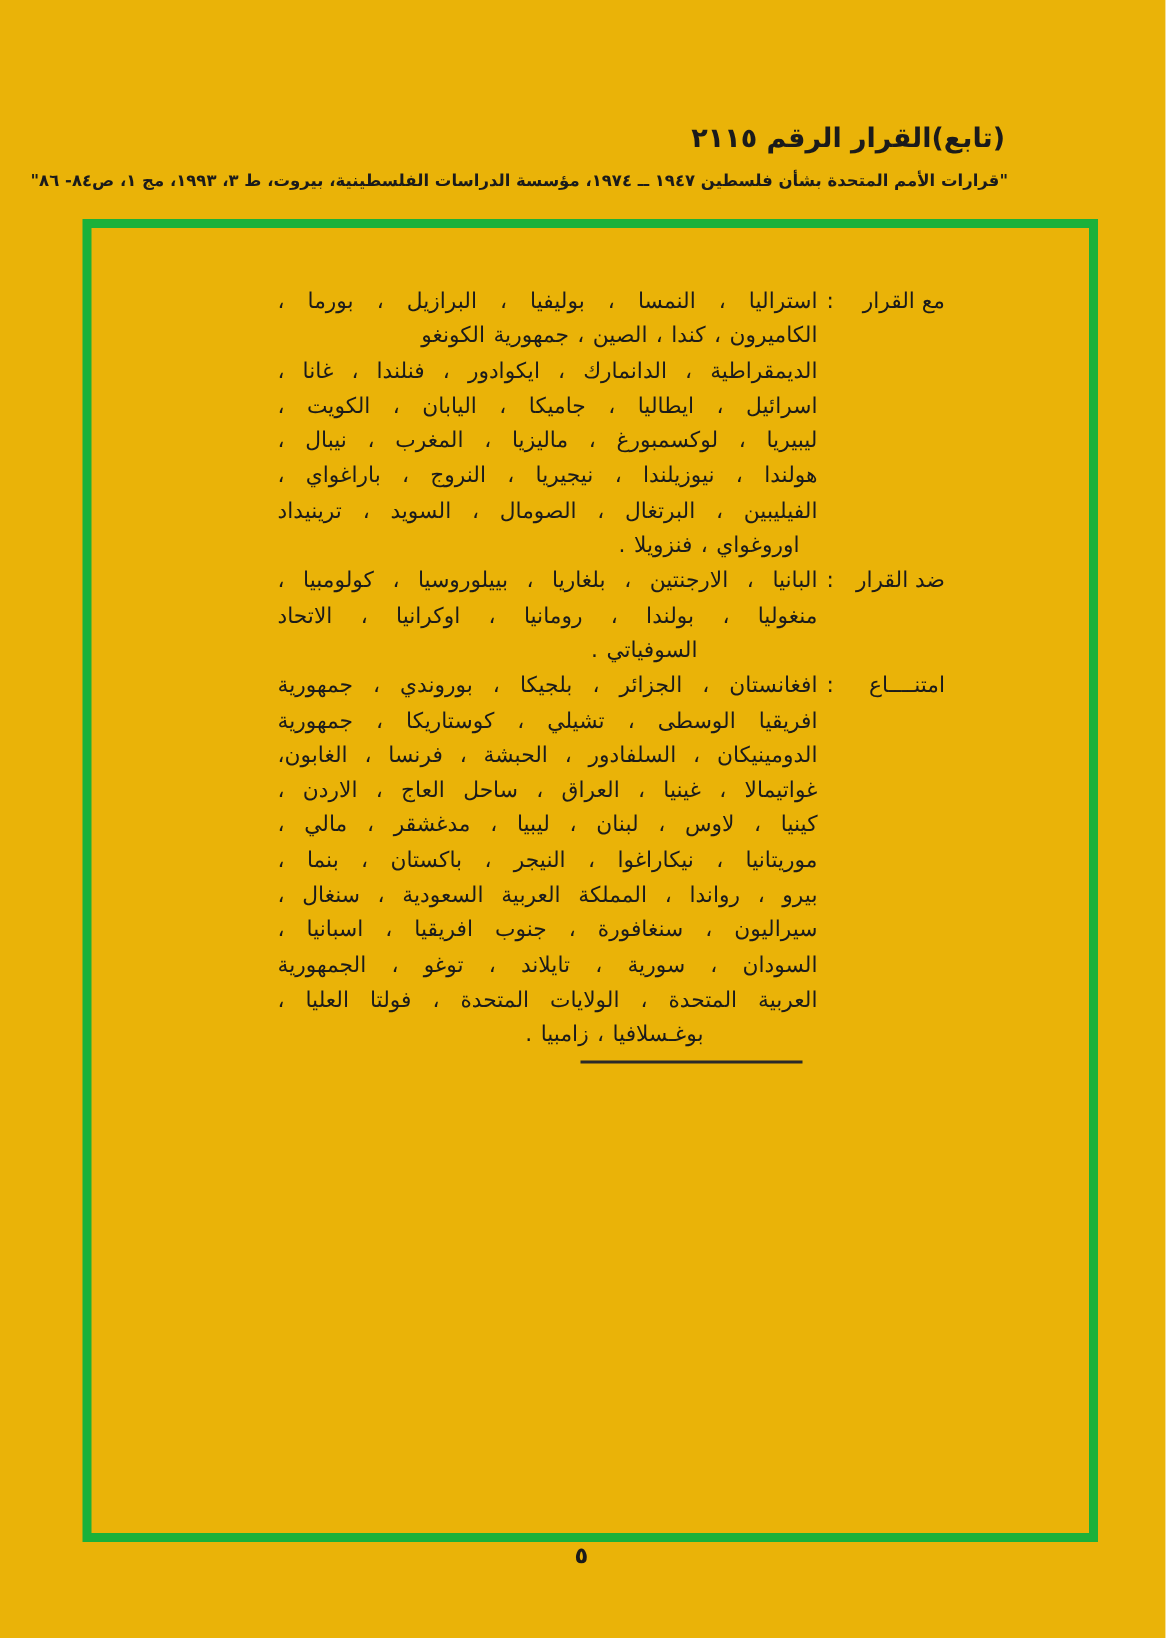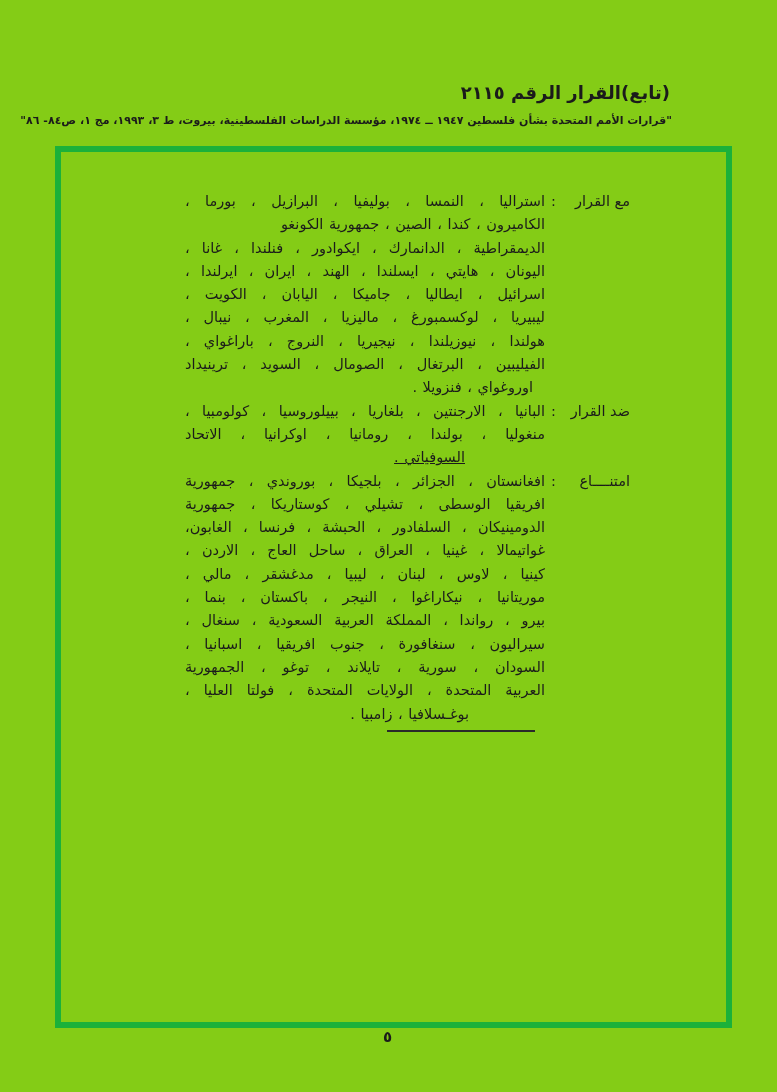--- a/index.html
+++ b/index.html
@@ -1,19 +1,19 @@
 <!DOCTYPE html>
 <html lang="ar"><head>
 <meta charset="utf-8">
 <style>
   html,body{margin:0;padding:0;background:#ffffff;}
   .page{
     position:relative;
     width:777px;height:1092px;
-    background:#84cc16;
+    background:#eab308;
     font-family:"DejaVu Sans",sans-serif;
     color:#1b1b1b;
     overflow:hidden;
   }
   .title{
     position:absolute;
     top:82px;right:107px;
     font-size:18px;
     font-weight:bold;
     direction:rtl;
@@ -95,37 +95,36 @@
   <div class="textblock" dir="rtl">
     <div class="section">
         <div class="label-col">
           <span>مع القرار</span>
           <span class="colon">:</span>
         </div>
         <div class="content-col">
           <div class="line">استراليا ، النمسا ، بوليفيا ، البرازيل ، بورما ،</div>
           <div class="line rag">الكاميرون ، كندا ، الصين ، جمهورية الكونغو</div>
           <div class="line">الديمقراطية ، الدانمارك ، ايكوادور ، فنلندا ، غانا ،</div>
-          <div class="line">اليونان ، هايتي ، ايسلندا ، الهند ، ايران ، ايرلندا ،</div>
           <div class="line">اسرائيل ، ايطاليا ، جاميكا ، اليابان ، الكويت ،</div>
           <div class="line">ليبيريا ، لوكسمبورغ ، ماليزيا ، المغرب ، نيبال ،</div>
           <div class="line">هولندا ، نيوزيلندا ، نيجيريا ، النروج ، باراغواي ،</div>
           <div class="line">الفيليبين ، البرتغال ، الصومال ، السويد ، ترينيداد</div>
           <div class="line rag" style="padding-left: 0px; padding-right: 12px;">اوروغواي ، فنزويلا .</div>
         </div>
       </div>
       <div class="section">
         <div class="label-col">
           <span>ضد القرار</span>
           <span class="colon">:</span>
         </div>
         <div class="content-col">
           <div class="line">البانيا ، الارجنتين ، بلغاريا ، بييلوروسيا ، كولومبيا ،</div>
           <div class="line">منغوليا ، بولندا ، رومانيا ، اوكرانيا ، الاتحاد</div>
-          <div class="line rag" style="padding-left: 0px; padding-right: 80px; text-decoration: underline;">السوفياتي .</div>
+          <div class="line rag" style="padding-left: 0px; padding-right: 80px;">السوفياتي .</div>
         </div>
       </div>
       <div class="section">
         <div class="label-col">
           <span>امتنــــاع</span>
           <span class="colon">:</span>
         </div>
         <div class="content-col">
           <div class="line">افغانستان ، الجزائر ، بلجيكا ، بوروندي ، جمهورية</div>
           <div class="line">افريقيا الوسطى ، تشيلي ، كوستاريكا ، جمهورية</div>

